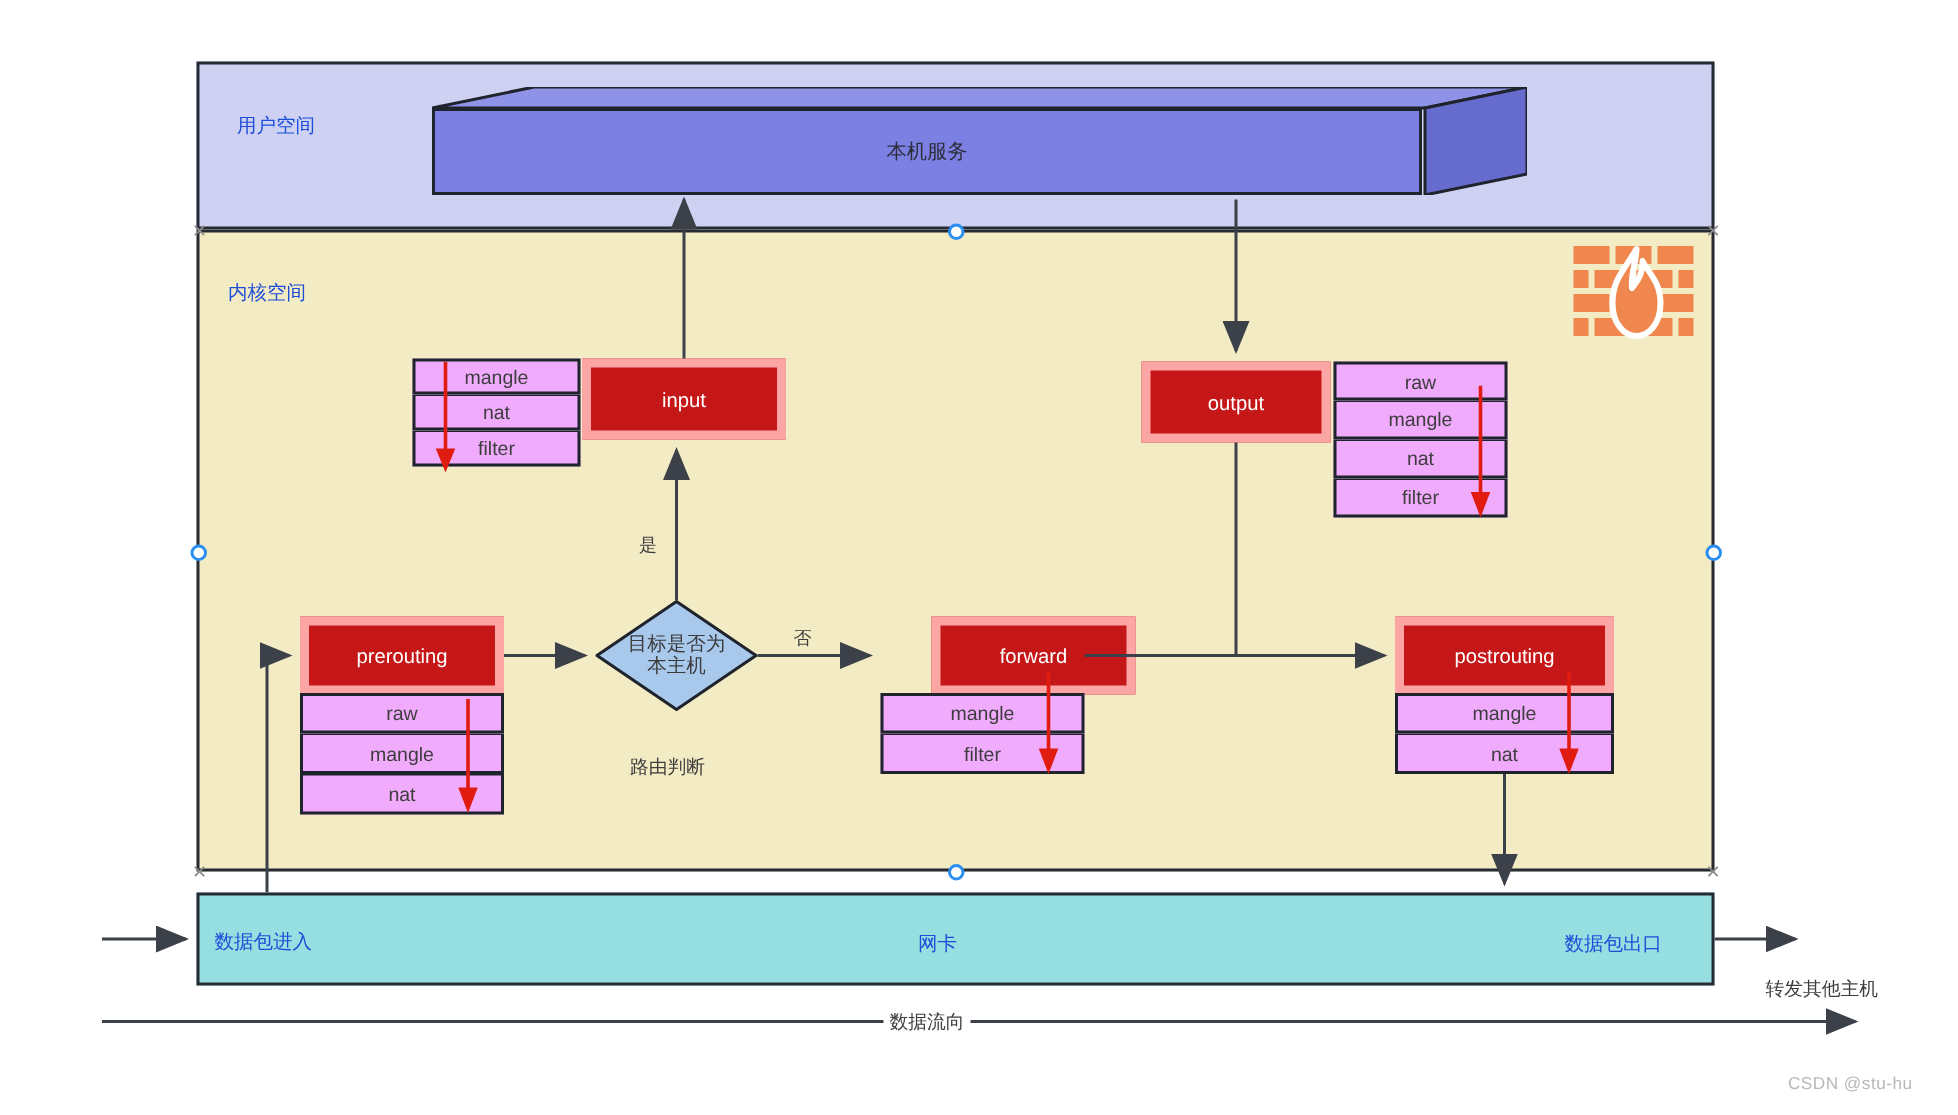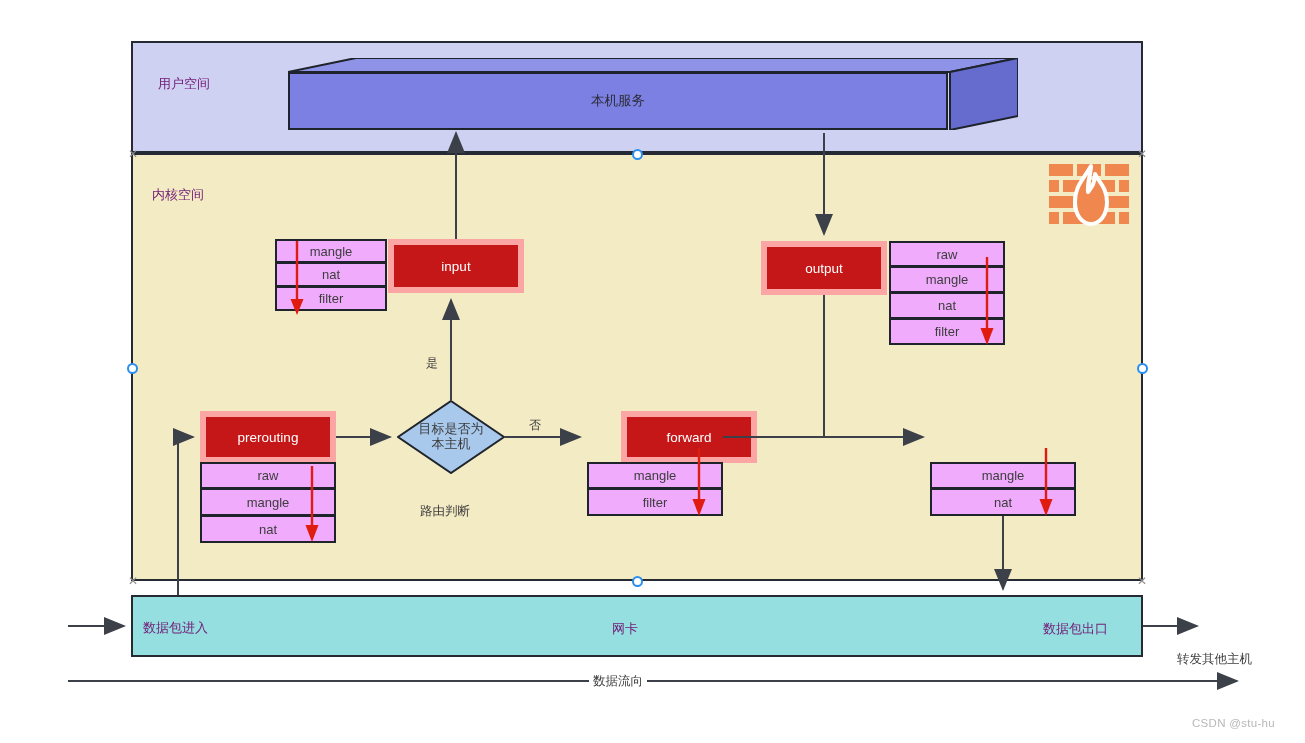--- a/index.html
+++ b/index.html
@@ -34,21 +34,21 @@
     left: 131px; top: 153px; width: 1012px; height: 428px;
     background: #f3ebc4;
   }
   .nic-bar {
     left: 131px; top: 595px; width: 1012px; height: 62px;
     background: #95dfe1;
   }
   .region-label {
     position: absolute;
     font-size: 13px;
-    color: #701a75;
+    color: #1d4ed8;
     white-space: nowrap;
   }
 
   
   .service3d { left: 288px; top: 58px; width: 730px; height: 63px; }
   .service3d .front {
     position: absolute;
     left: 0; top: 14px; width: 660px; height: 58px;
     box-sizing: border-box;
     background: #7b80e2;
@@ -228,20 +228,21 @@
   <div class="abs chain-head" style="left:621px; top:411px; width:136px; height:52px;">forward</div>
   <div class="abs chain" style="left:587px; top:462px;">
     <div class="table-row first" style="width:136px;height:27px;">mangle</div>
     <div class="table-row" style="width:136px;height:27px;">filter</div>
     <svg class="redarrow" style="left:104px;top:-14px;" width="16" height="72">
       <line x1="8" y1="0" x2="8" y2="54" stroke="#e01b10" stroke-width="2.4"></line>
       <polygon points="8,68 1.5,51 14.5,51" fill="#e01b10"></polygon>
     </svg>
   </div>
 
+  <div class="abs chain-head" style="left:930px; top:411px; width:146px; height:52px;">postrouting</div>
   <div class="abs chain" style="left:930px; top:462px;">
     <div class="table-row first" style="width:146px;height:27px;">mangle</div>
     <div class="table-row" style="width:146px;height:27px;">nat</div>
     <svg class="redarrow" style="left:108px;top:-14px;" width="16" height="72">
       <line x1="8" y1="0" x2="8" y2="54" stroke="#e01b10" stroke-width="2.4"></line>
       <polygon points="8,68 1.5,51 14.5,51" fill="#e01b10"></polygon>
     </svg>
   </div>
 
   <div class="abs diamond">

